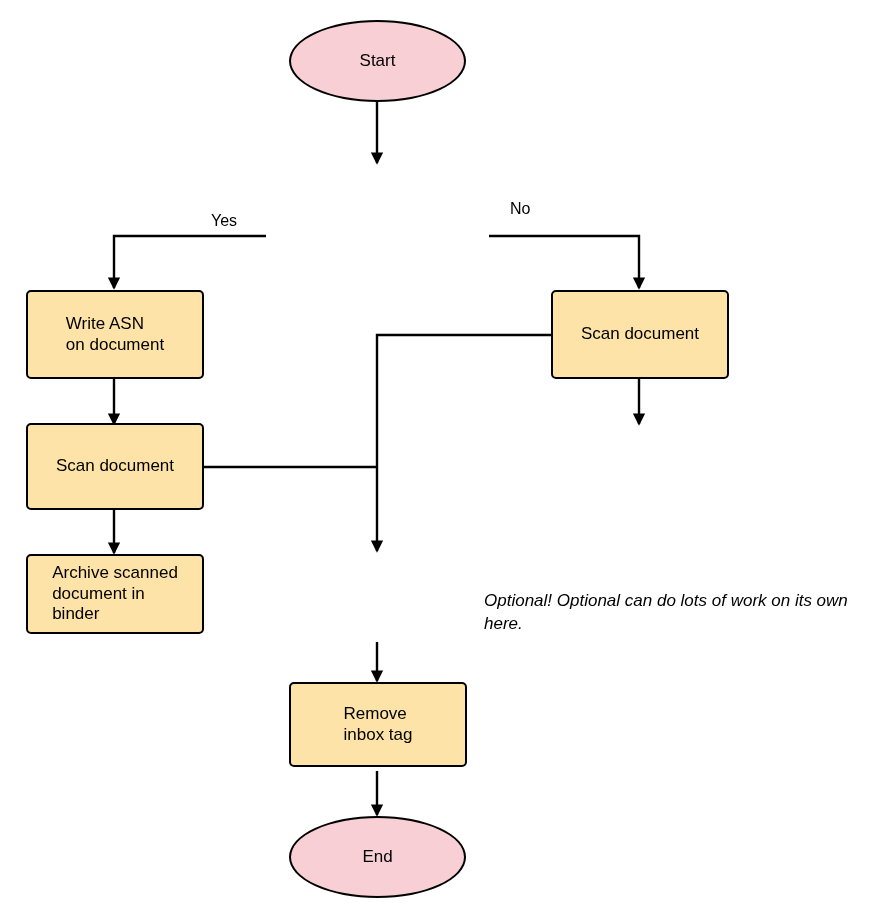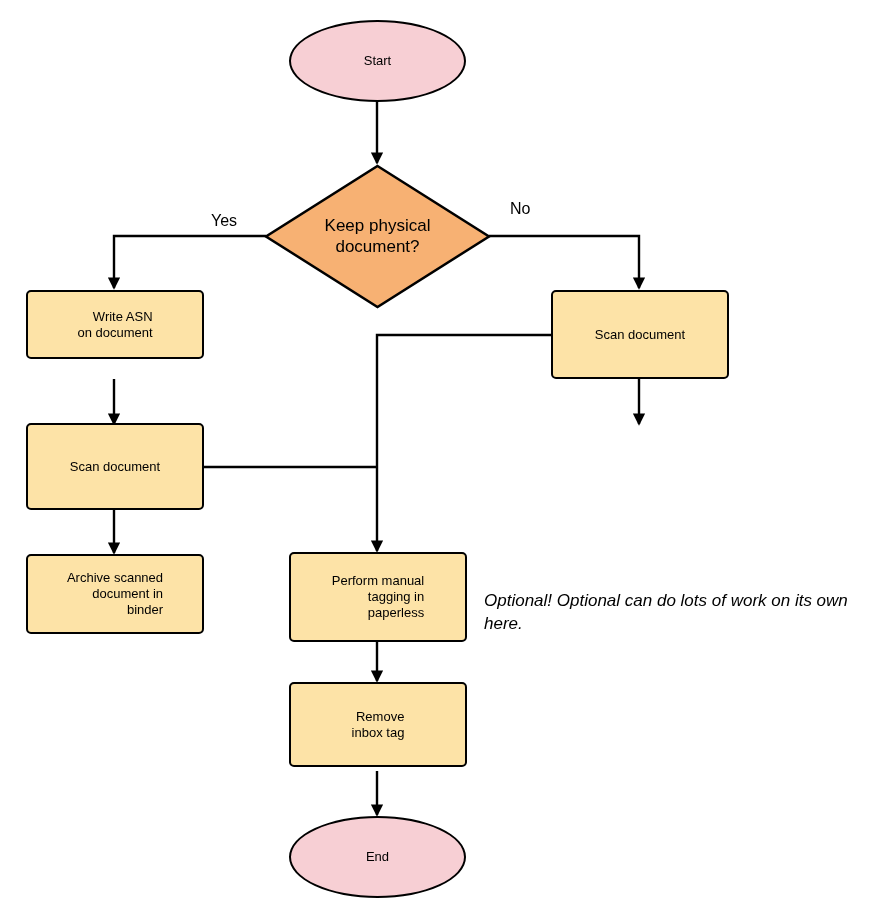--- a/index.html
+++ b/index.html
@@ -23,23 +23,23 @@
     top: 0;
     width: 888px;
     height: 907px;
   }
   .node {
     position: absolute;
     box-sizing: border-box;
     display: flex;
     align-items: center;
     justify-content: center;
-    text-align: right;
+    text-align: left;
     color: #000000;
-    font-size: 13px;
+    font-size: 17px;
     line-height: 1.22;
     white-space: pre-line;
   }
   .terminator {
     background: #f7cfd4;
     border: 2px solid #000000;
     border-radius: 50%;
   }
   .process {
     background: #fde3a7;
@@ -116,56 +116,44 @@
 
     <path d="M 377 642 L 377 681" fill="none" stroke="#000000" stroke-width="2.4" marker-end="url(#arrow)"></path>
 
     <path d="M 377 771 L 377 815" fill="none" stroke="#000000" stroke-width="2.4" marker-end="url(#arrow)"></path>
   </svg>
 
   <div class="node terminator" style="left:289px; top:20px; width:177px; height:82px;">
     <span>Start</span>
   </div>
 
-  <div class="decision-wrap" style="left:264px; top:164px; width:227px; height:145px;">
-    <svg class="decision-shape" viewBox="0 0 227 145">
-      <polygon points="113.5,2 225,72.5 113.5,143 2,72.5" fill="#f7b173" stroke="#000000" stroke-width="2.5"></polygon>
-    </svg>
-    <div class="decision-label">Keep physical
-document?</div>
-  </div>
 
   <div class="edge-label" style="left:211px; top:212px;">Yes</div>
   <div class="edge-label" style="left:510px; top:200px;">No</div>
 
-  <div class="node process" style="left:26px; top:290px; width:178px; height:69px;">
+  <div class="node process" style="left:26px; top:290px; width:178px; height:89px;">
     <span>Write ASN
 on document</span>
   </div>
 
   <div class="node process" style="left:26px; top:423px; width:178px; height:87px;">
     <span>Scan document</span>
   </div>
 
   <div class="node process" style="left:26px; top:554px; width:178px; height:80px;">
     <span>Archive scanned
 document in
 binder</span>
   </div>
 
   <div class="node process" style="left:551px; top:290px; width:178px; height:89px;">
     <span>Scan document</span>
   </div>
 
 
-  <div class="node process" style="left:289px; top:552px; width:178px; height:90px;">
-    <span>Perform manual
-tagging in
-paperless</span>
-  </div>
 
   <div class="node process" style="left:289px; top:682px; width:178px; height:85px;">
     <span>Remove
 inbox tag</span>
   </div>
 
   <div class="node terminator" style="left:289px; top:816px; width:177px; height:82px;">
     <span>End</span>
   </div>
 

